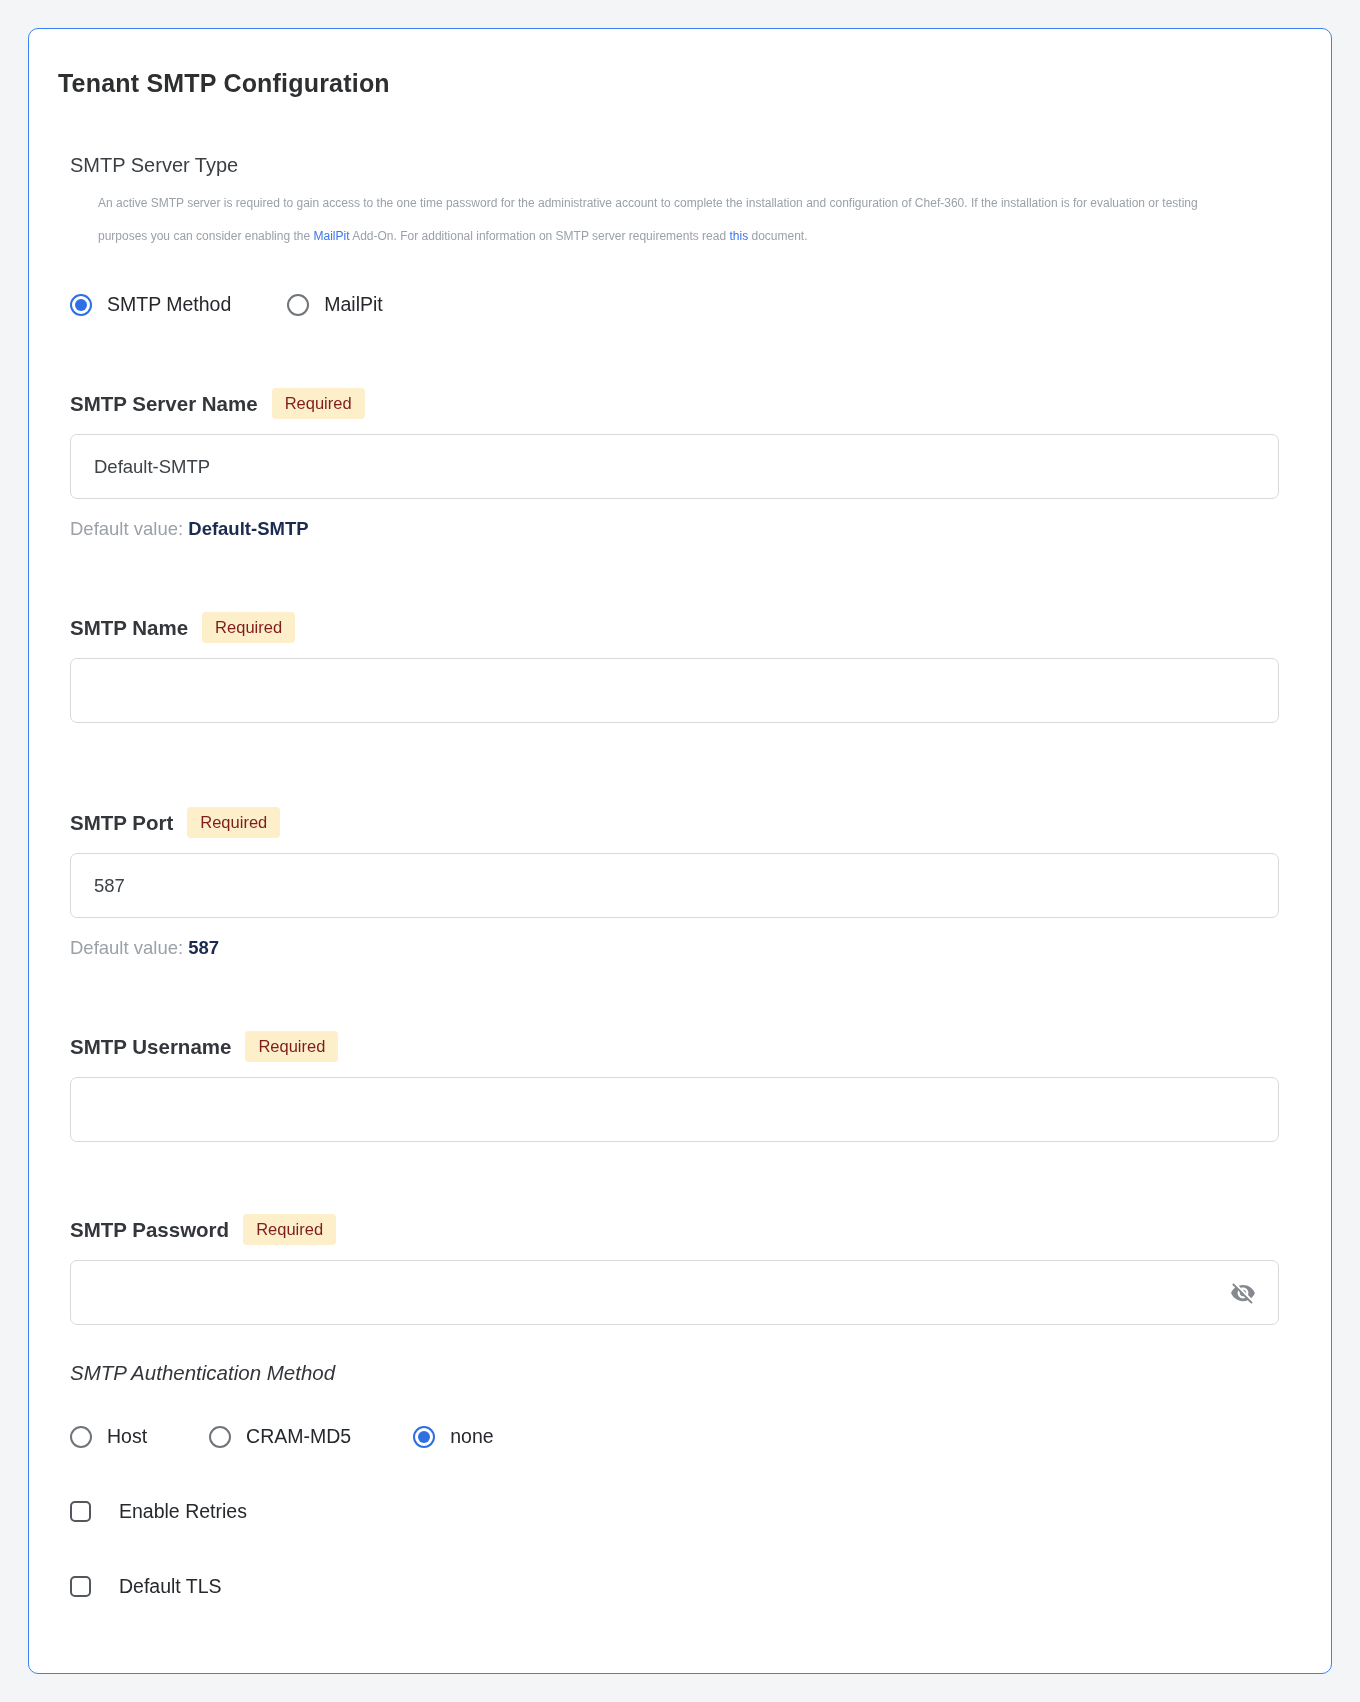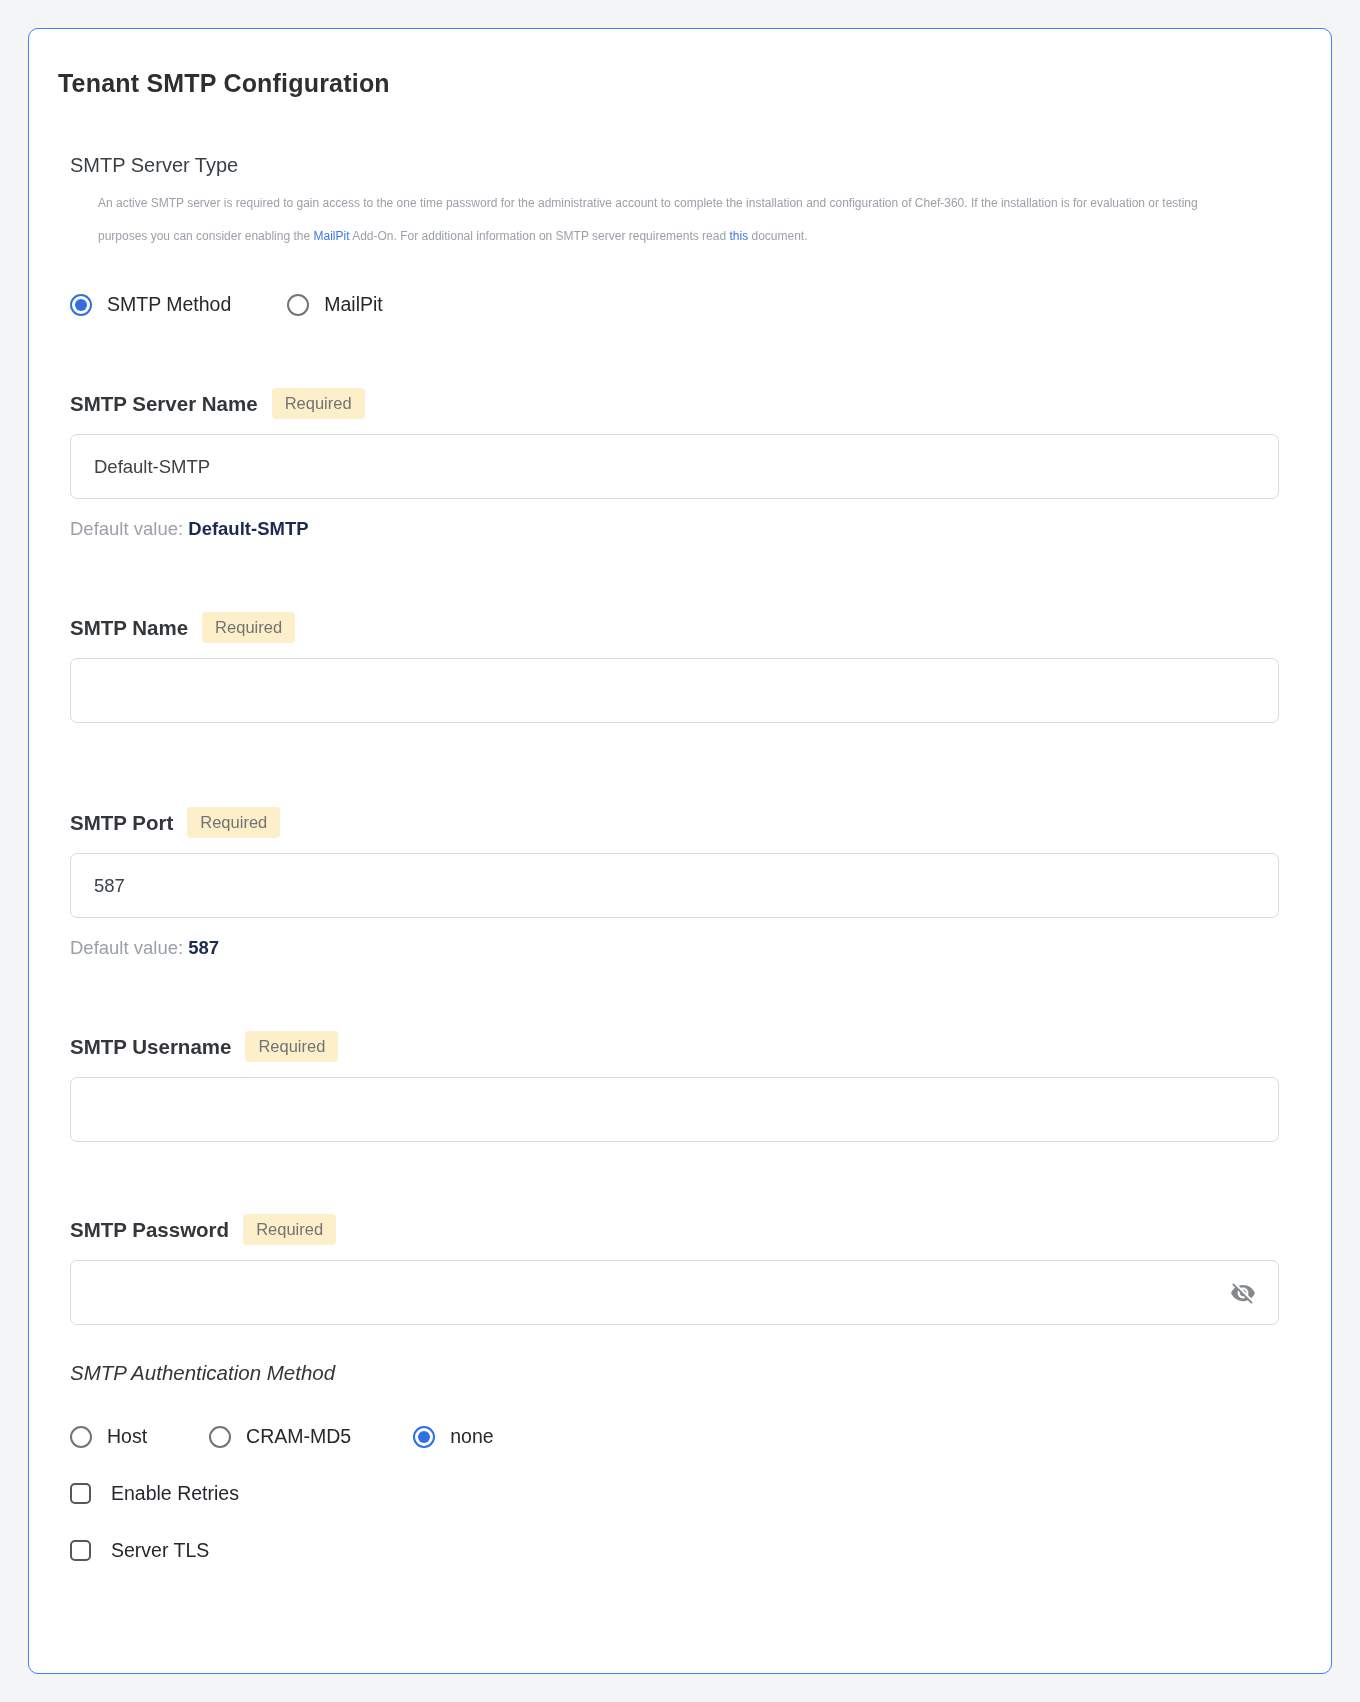--- a/index.html
+++ b/index.html
@@ -83,44 +83,44 @@
   }
   
   .checkbox {
     width: 21px; height: 21px;
     border: 2px solid #53585e;
     border-radius: 5px;
     background: #ffffff;
     flex: 0 0 auto;
   }
   .check-row {
-    margin-top: 34px;
-    display: flex;
-    align-items: center;
-    gap: 20px;
+    margin-top: 52px;
+    display: flex;
+    align-items: center;
+    gap: 28px;
     cursor: pointer;
     width: fit-content;
   }
   
   .field { margin-top: 72px; }
   .field-label-row {
     display: flex;
     align-items: center;
     gap: 14px;
     margin-bottom: 15px;
   }
   .field-label {
     font-size: 20.5px;
     font-weight: 600;
     color: #33373b;
   }
   .required-badge {
     display: inline-block;
     background: #fcefc9;
-    color: #737373;
+    color: #7f1d1d;
     font-size: 16.5px;
     font-weight: 500;
     padding: 6px 13px;
     border-radius: 4px;
   }
   .input-wrap { position: relative; }
   .text-input {
     width: 100%;
     height: 65px;
     border: 1px solid #d7dadd;
@@ -268,16 +268,16 @@
     </div>
   </div>
 
   <div class="check-row">
     <span class="checkbox"></span>
     <span class="choice-label">Enable Retries</span>
   </div>
 
   <div class="check-row">
     <span class="checkbox"></span>
-    <span class="choice-label">Server TLS</span>
+    <span class="choice-label">Default TLS</span>
   </div>
 
 </div>
 
 </body></html>

